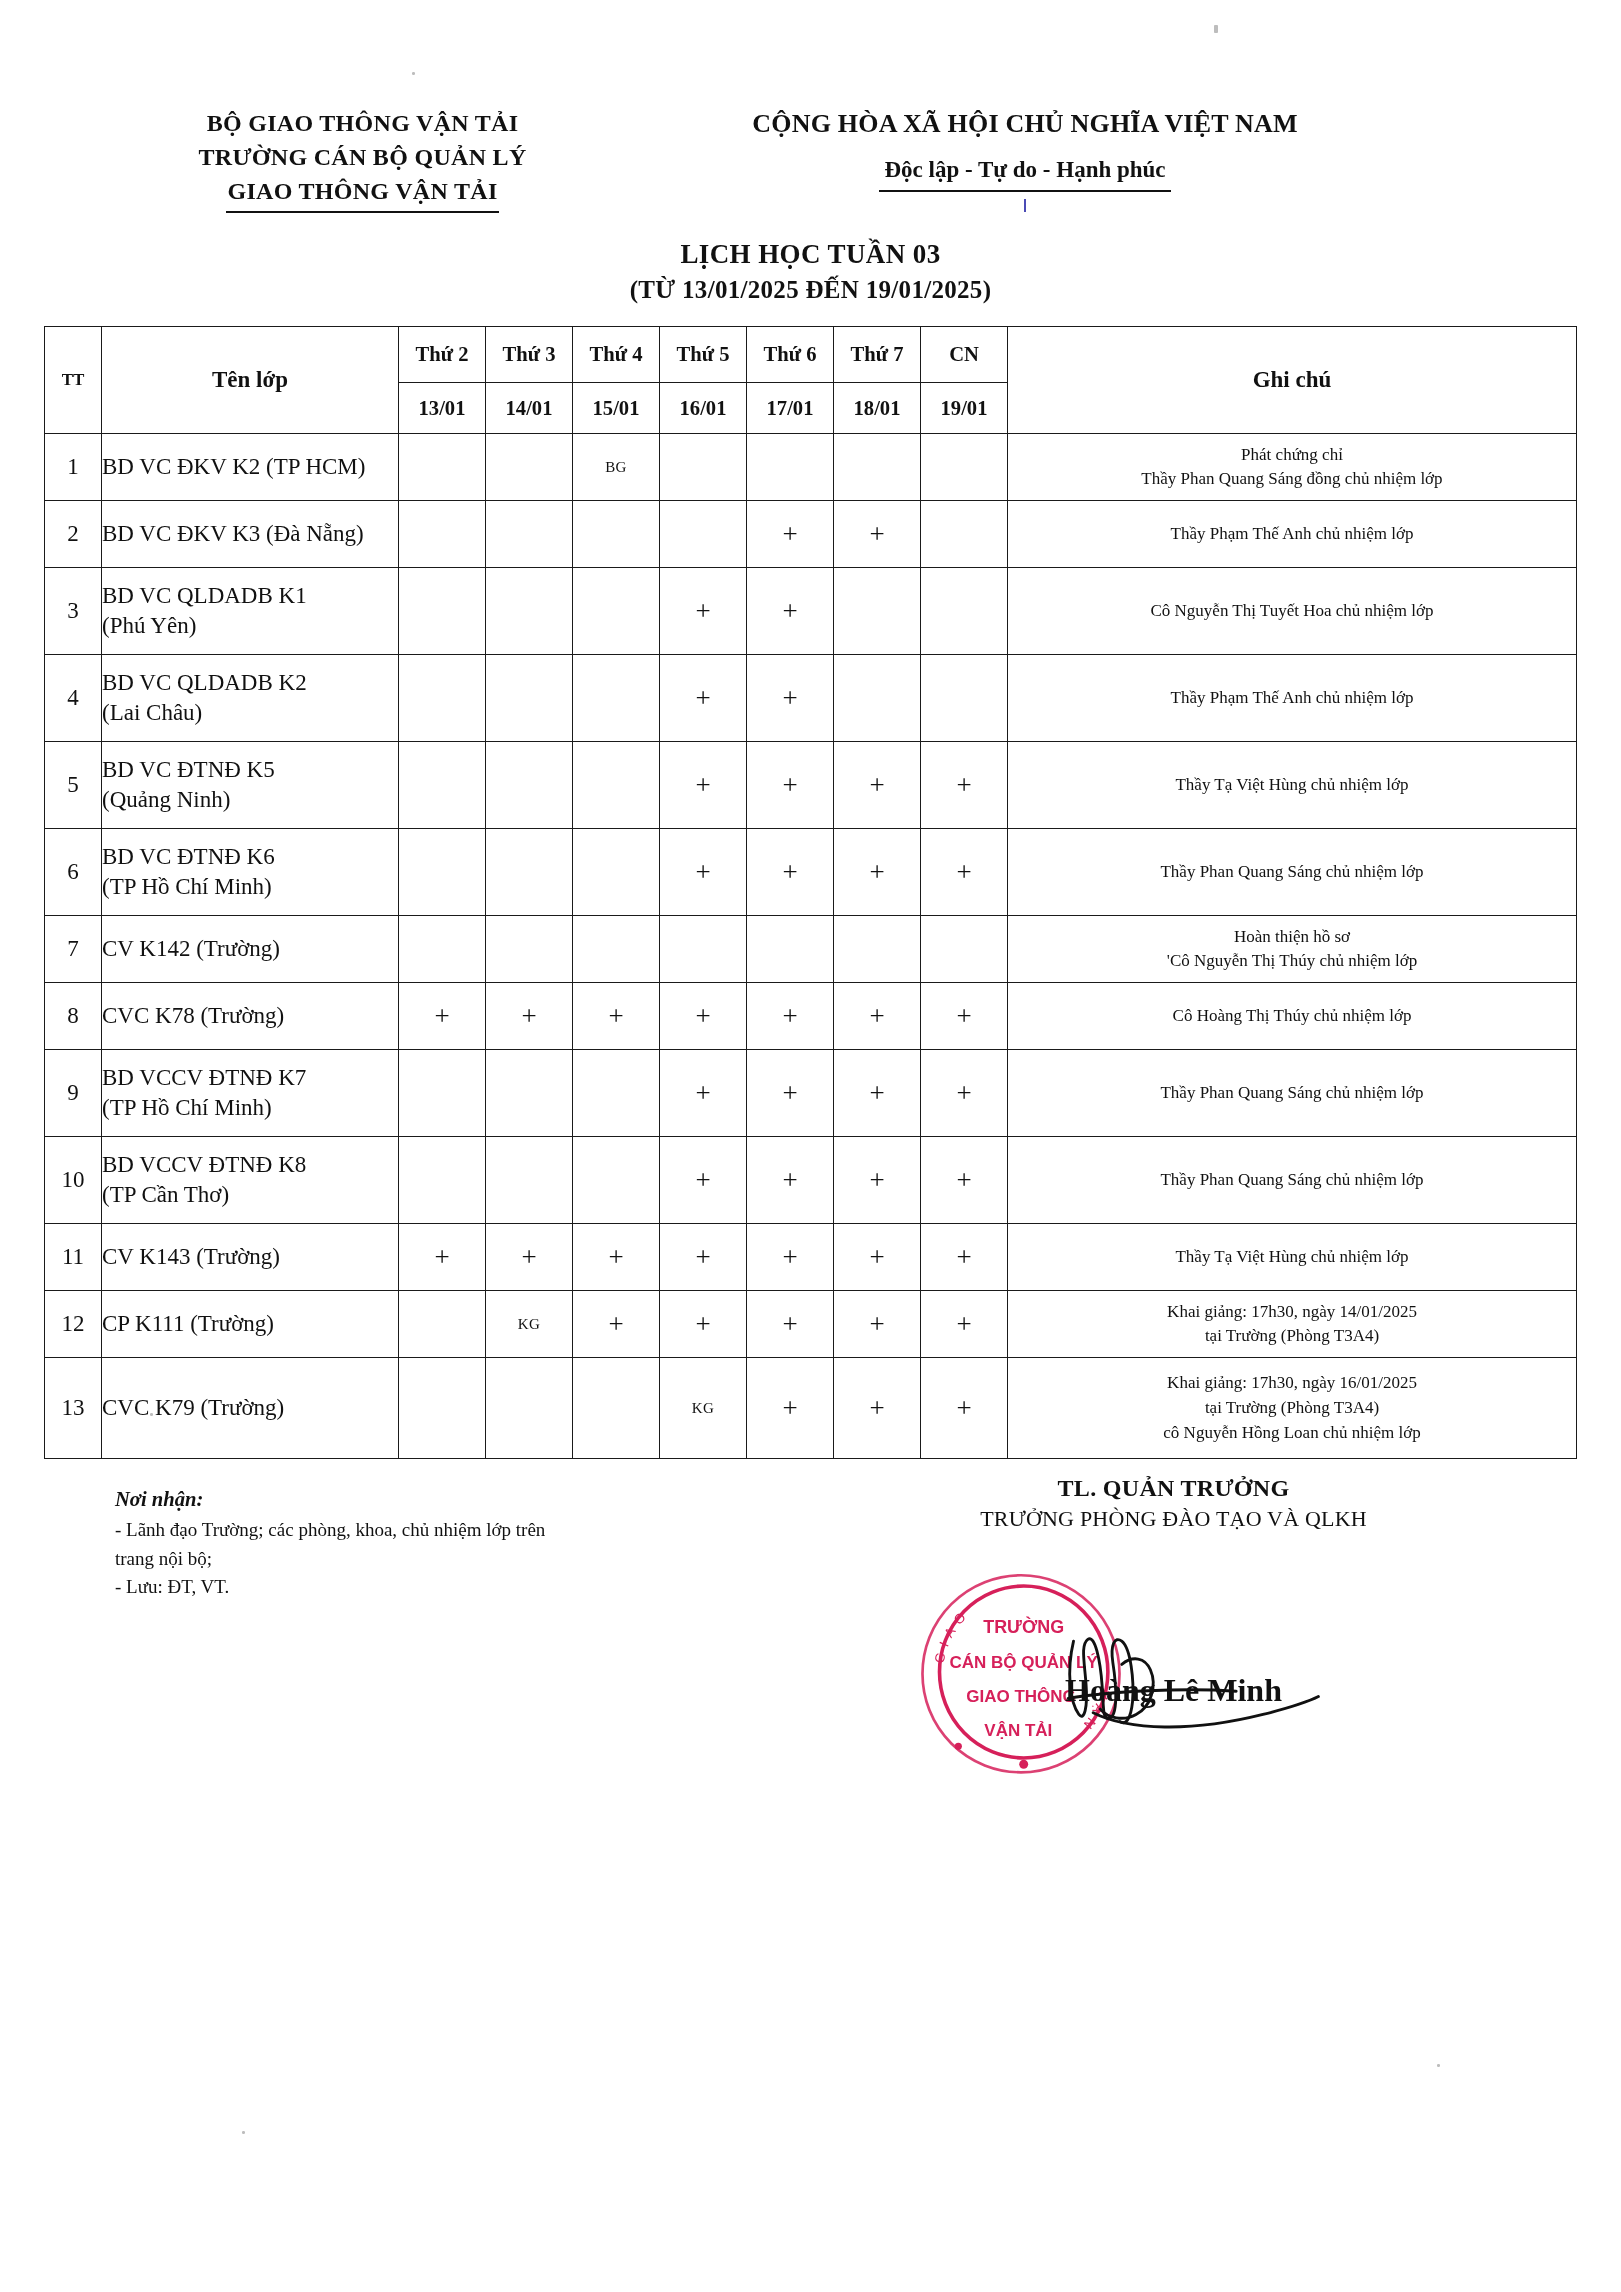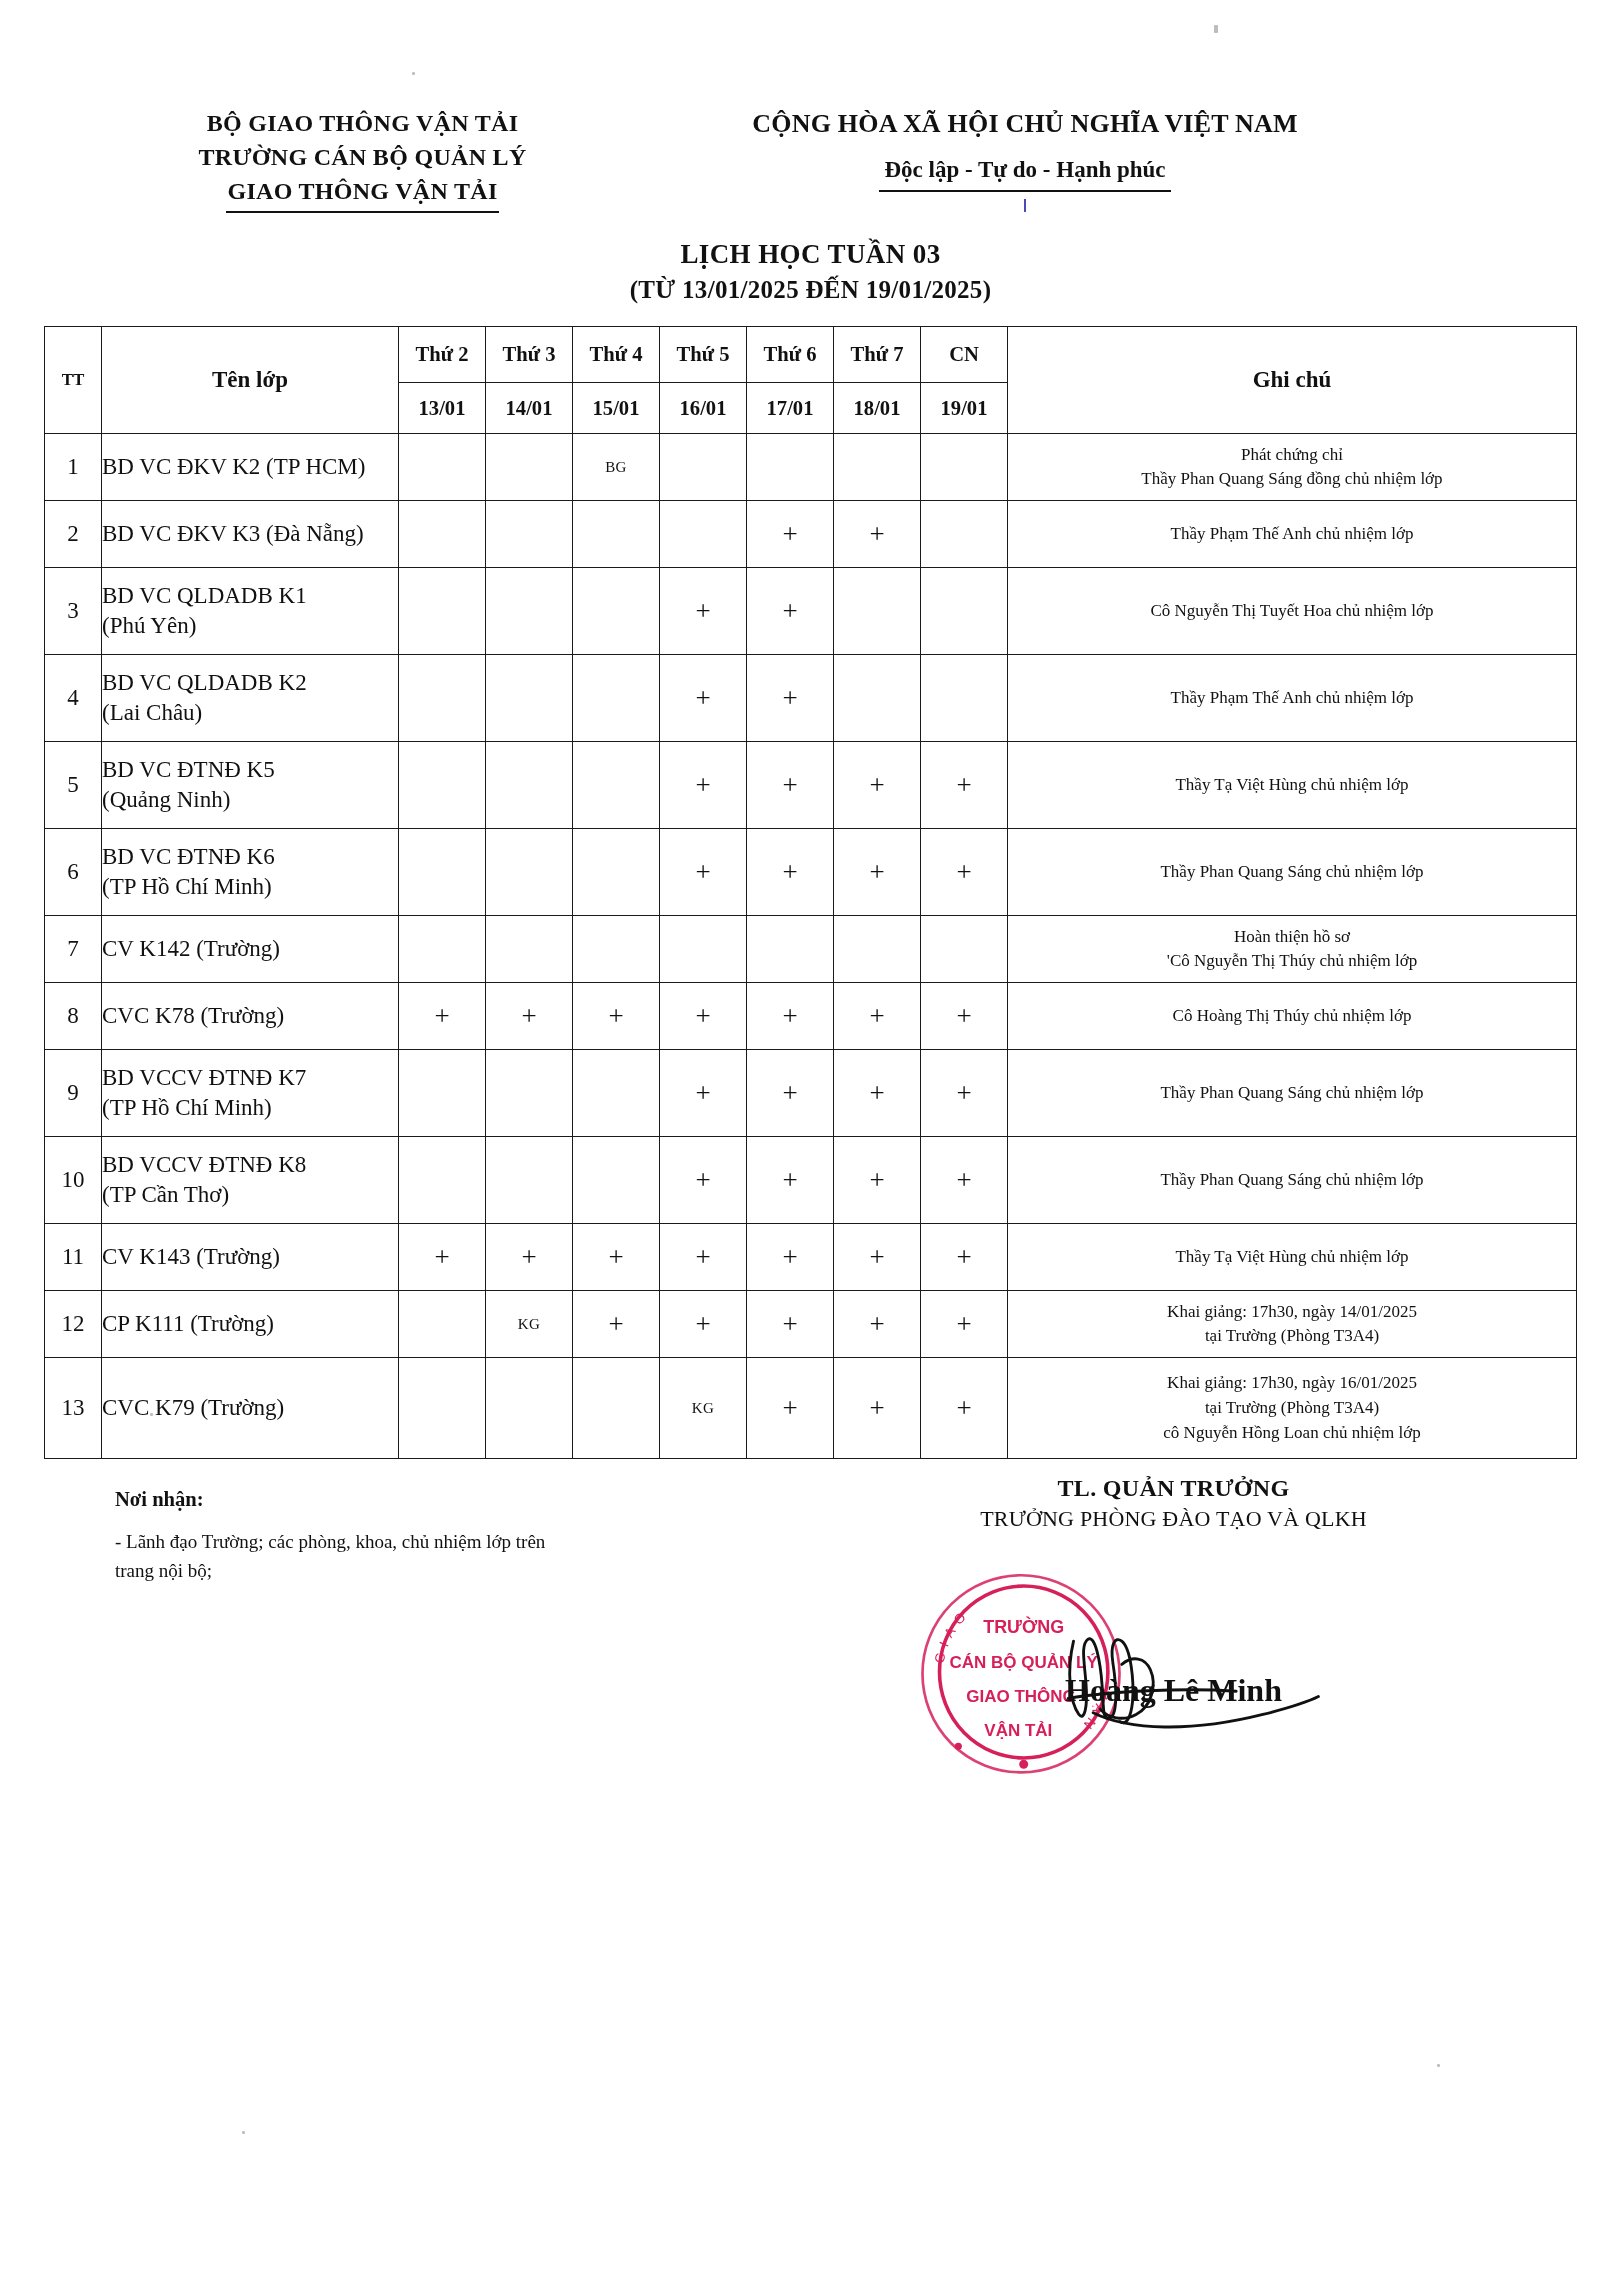--- a/index.html
+++ b/index.html
@@ -156,22 +156,23 @@
   .recv {
     position: absolute;
     left: 115px;
     top: 9px;
     width: 573px;
     font-size: 19px;
     line-height: 1.5;
   }
   .recv .rtitle {
     font-weight: bold;
+    font-style: italic;
     font-size: 20.6px;
-    margin-bottom: 13px;
+    margin-bottom: 1px;
   }
   .signblock {
     position: absolute;
     left: 896px;
     top: 0px;
     width: 555px;
     text-align: center;
   }
   .signblock .s1 {
     font-size: 24px;
@@ -458,20 +459,21 @@
         </tbody>
     </table>
   </div>
 
   <div class="footer">
 
     <div class="recv">
       <div class="rtitle">Nơi nhận:</div>
       <div>- Lãnh đạo Trường; các phòng, khoa, chủ nhiệm lớp trên</div>
       <div>trang nội bộ;</div>
+      <div>- Lưu: ĐT, VT.</div>
     </div>
 
     <div class="signblock">
       <div class="s1">TL. QUẢN TRƯỞNG</div>
       <div class="s2">TRƯỞNG PHÒNG ĐÀO TẠO VÀ QLKH</div>
       <div class="sname">Hoàng Lê Minh</div>
     </div>
 
     <svg class="seal" viewBox="0 0 230 230">
       <g fill="none" stroke="#d6205a" stroke-width="3">

